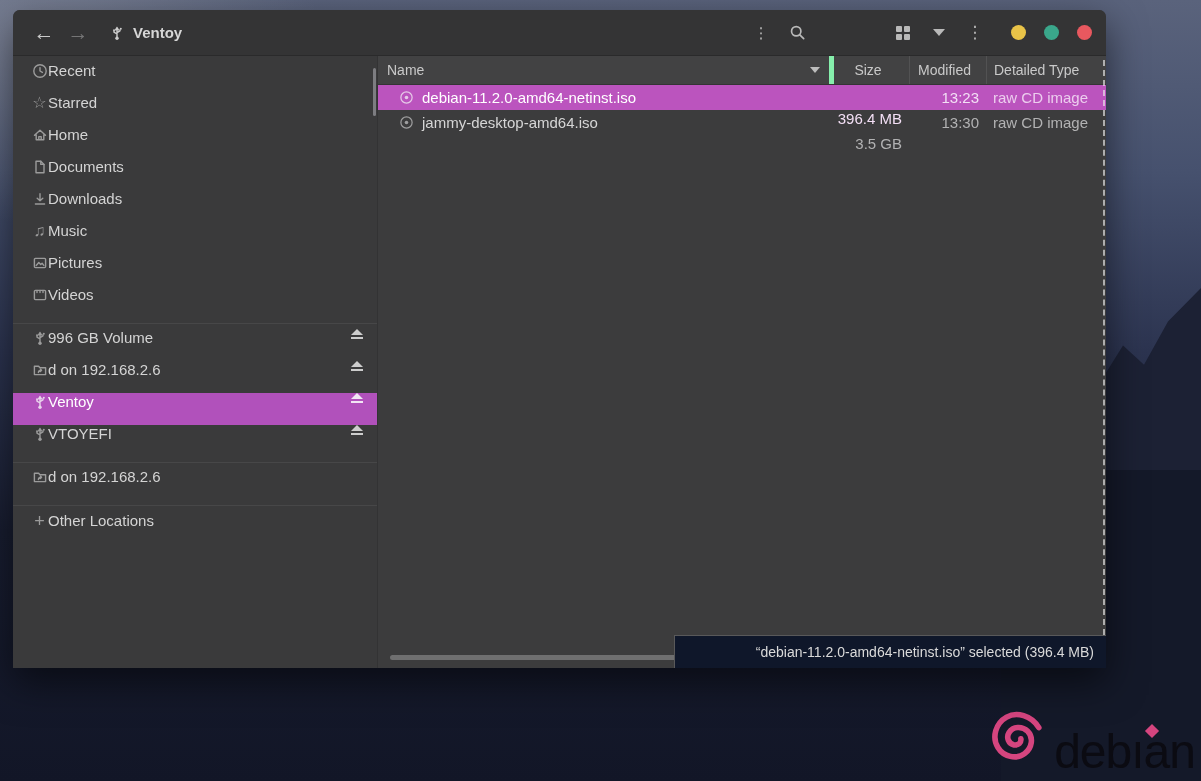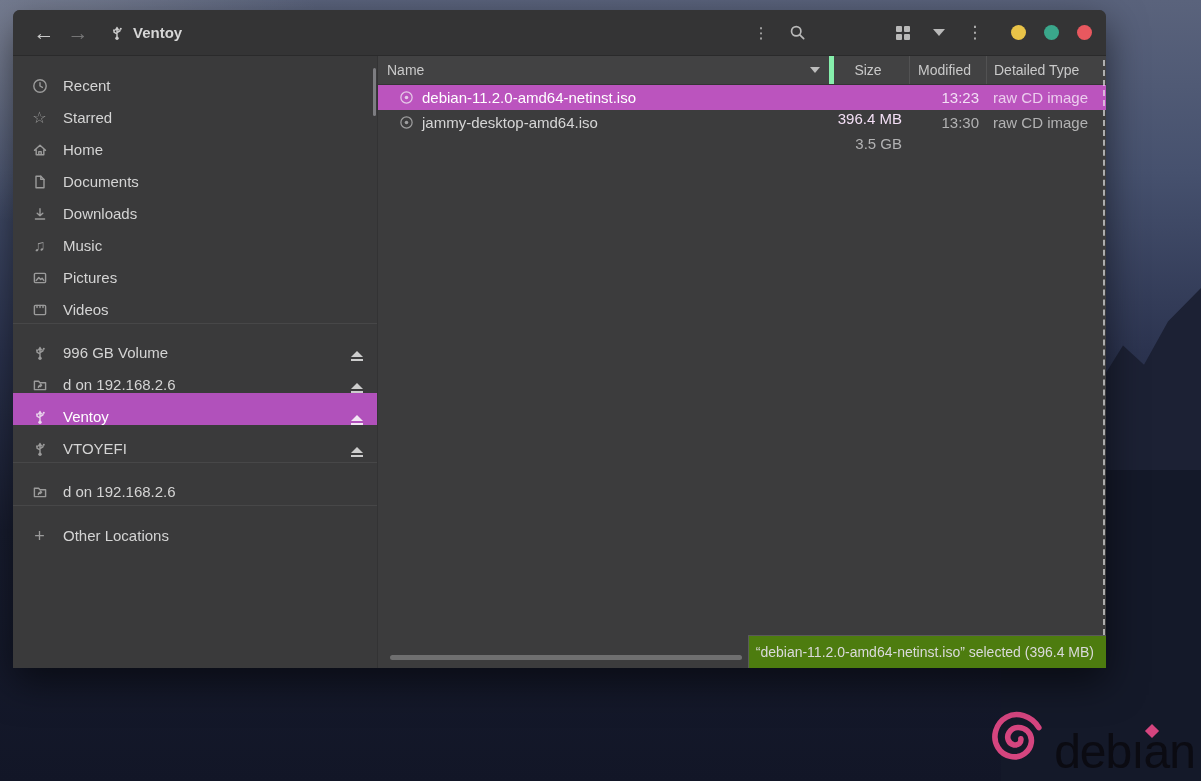--- a/index.html
+++ b/index.html
@@ -55,21 +55,21 @@
   .wbtn { width:15px; height:15px; border-radius:50%; }
   .wbtn.min { background:var(--btn-min); }
   .wbtn.max { background:var(--btn-max); }
   .wbtn.close { background:var(--btn-close); }
 
   
   .win-body { flex:1; display:flex; position:relative; min-height:0; }
 
   
   .sidebar { width:365px; flex:0 0 365px; background:#3a3a3b; border-right:1px solid #333334; padding-top:6px; position:relative; }
-  .s-item { height:32px; display:flex; align-items:flex-end; padding:0 14px 0 18px; color:#d4d4d4; font-size:15px; gap:15px; }
+  .s-item { height:32px; display:flex; align-items:flex-start; padding:0 14px 0 18px; color:#d4d4d4; font-size:15px; }
   .s-item .s-lbl { flex:1; }
   .s-ico { width:17px; height:17px; display:flex; align-items:center; justify-content:center; color:#9b9b9b; font-size:16px; line-height:1; }
   .s-item.selected { background:var(--accent-sidebar); color:#fff; }
   .s-item.selected .s-ico { color:#e9d5ec; }
   .s-sep { height:1px; background:#474748; margin:5px 0; }
   .eject { display:flex; flex-direction:column; align-items:center; }
   .ej-tri { width:0; height:0; border-left:6px solid transparent; border-right:6px solid transparent; border-bottom:6px solid #cdcdcd; }
   .ej-bar { width:12px; height:2px; background:#cdcdcd; margin-top:2px; }
   .s-item.selected .ej-tri { border-bottom-color:#f2e6f4; }
   .s-item.selected .ej-bar { background:#f2e6f4; }
@@ -92,22 +92,22 @@
   .frow .c-type { flex:1; padding-left:7px; color:#b2b2b3; }
   .frow.selected { background:var(--accent); color:#fff; }
   .frow.selected .c-size, .frow.selected .c-mod { color:#f3dff5; }
   .frow.selected .c-type { color:#eccdee; }
   .disc-ico { width:15px; height:15px; flex:0 0 15px; }
 
   .hscroll { position:absolute; left:12px; bottom:8px; width:352px; height:5px; background:#6f6f70; border-radius:3px; }
   .marquee { position:absolute; right:1px; top:4px; height:575px; width:0; border-left:2px dashed rgba(235,235,235,.65); }
 
   .statusbar {
-    position:absolute; right:0; bottom:0; height:33px; width:358px;
-    background:#4d7c0f; border:1px solid #59595a; border-right:none; border-bottom:none;
+    position:absolute; right:0; bottom:0; height:33px; width:432px;
+    background:#0f172a; border:1px solid #59595a; border-right:none; border-bottom:none;
     display:flex; align-items:center; justify-content:flex-end; padding-right:12px;
     color:#dadada; font-size:14px; white-space:nowrap;
   }
 
   svg.lineart { stroke:#9b9b9b; fill:none; stroke-width:1.4; stroke-linecap:round; stroke-linejoin:round; }
   .path-btn svg.lineart { stroke:#cdcdcd; }
   .hb-ico svg.lineart { stroke:#b9b9b9; stroke-width:1.6; }
 </style>
 </head>
 <body>

